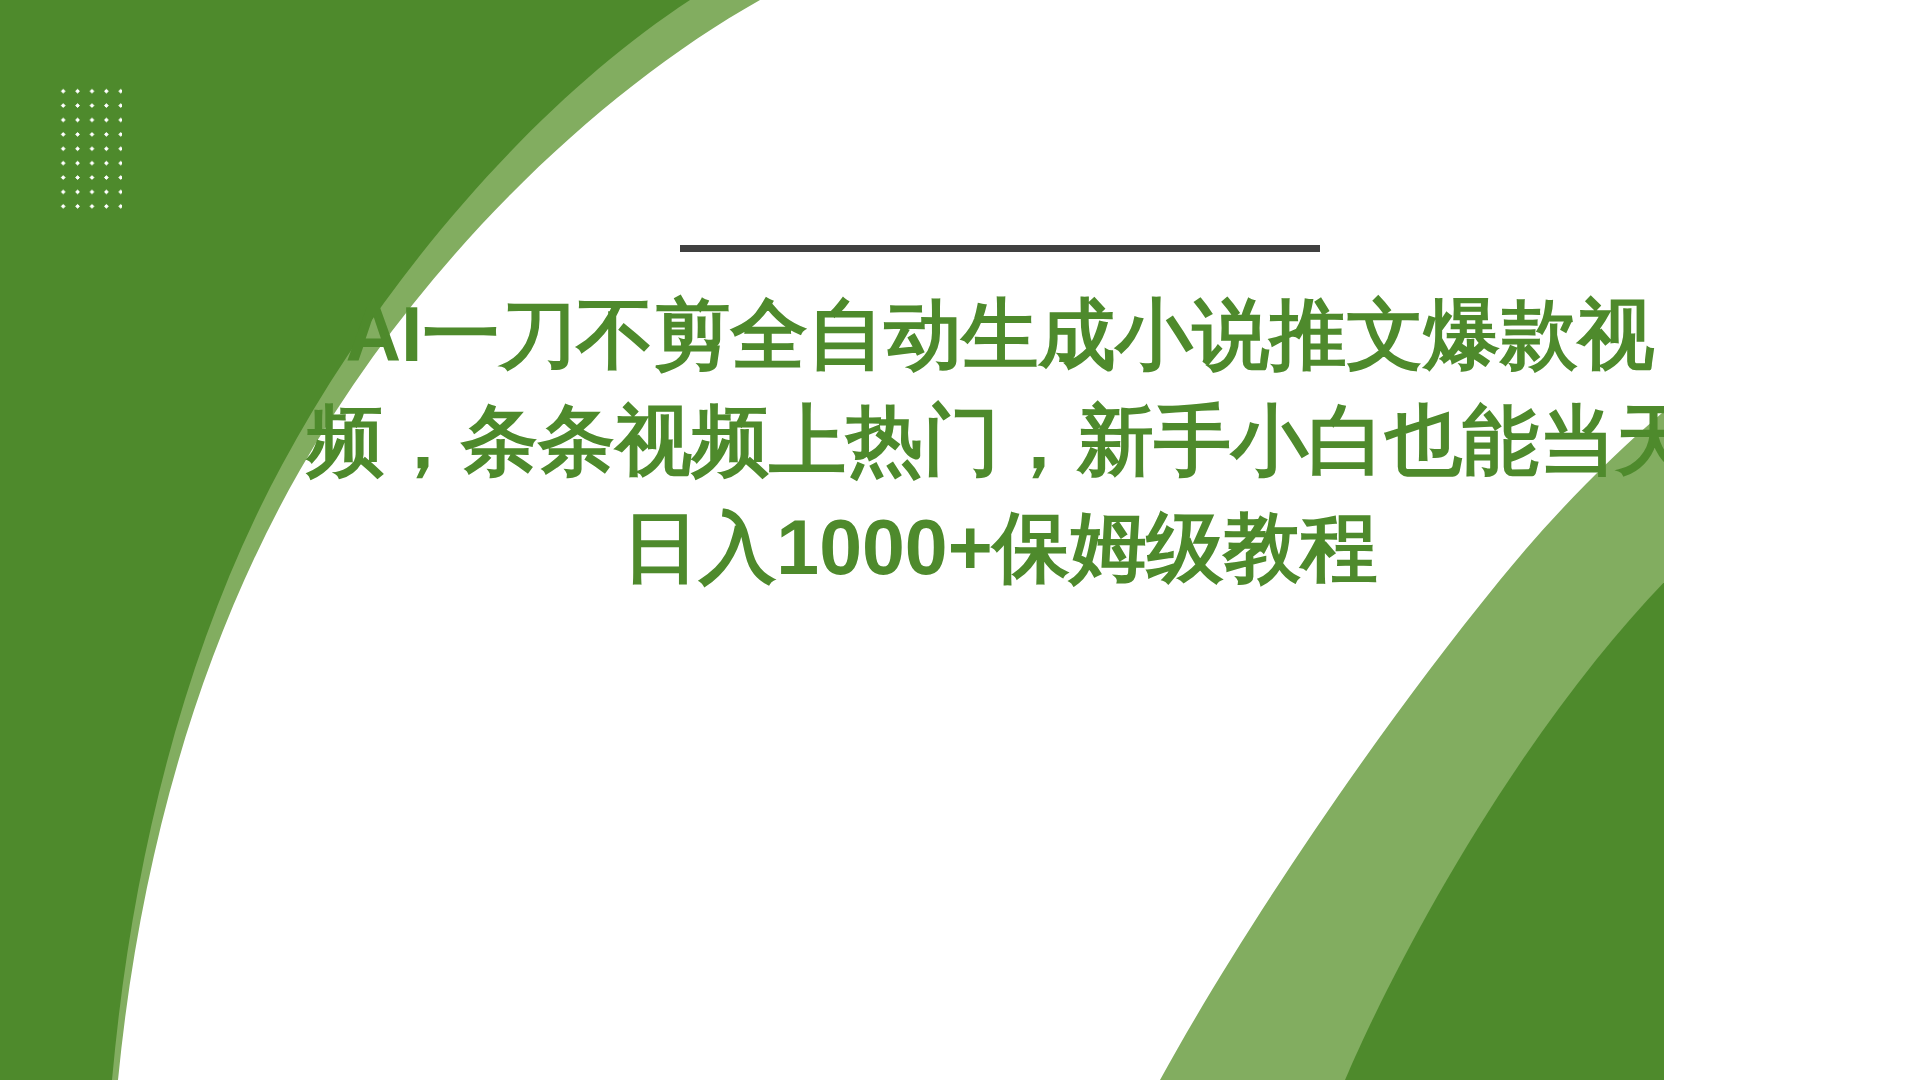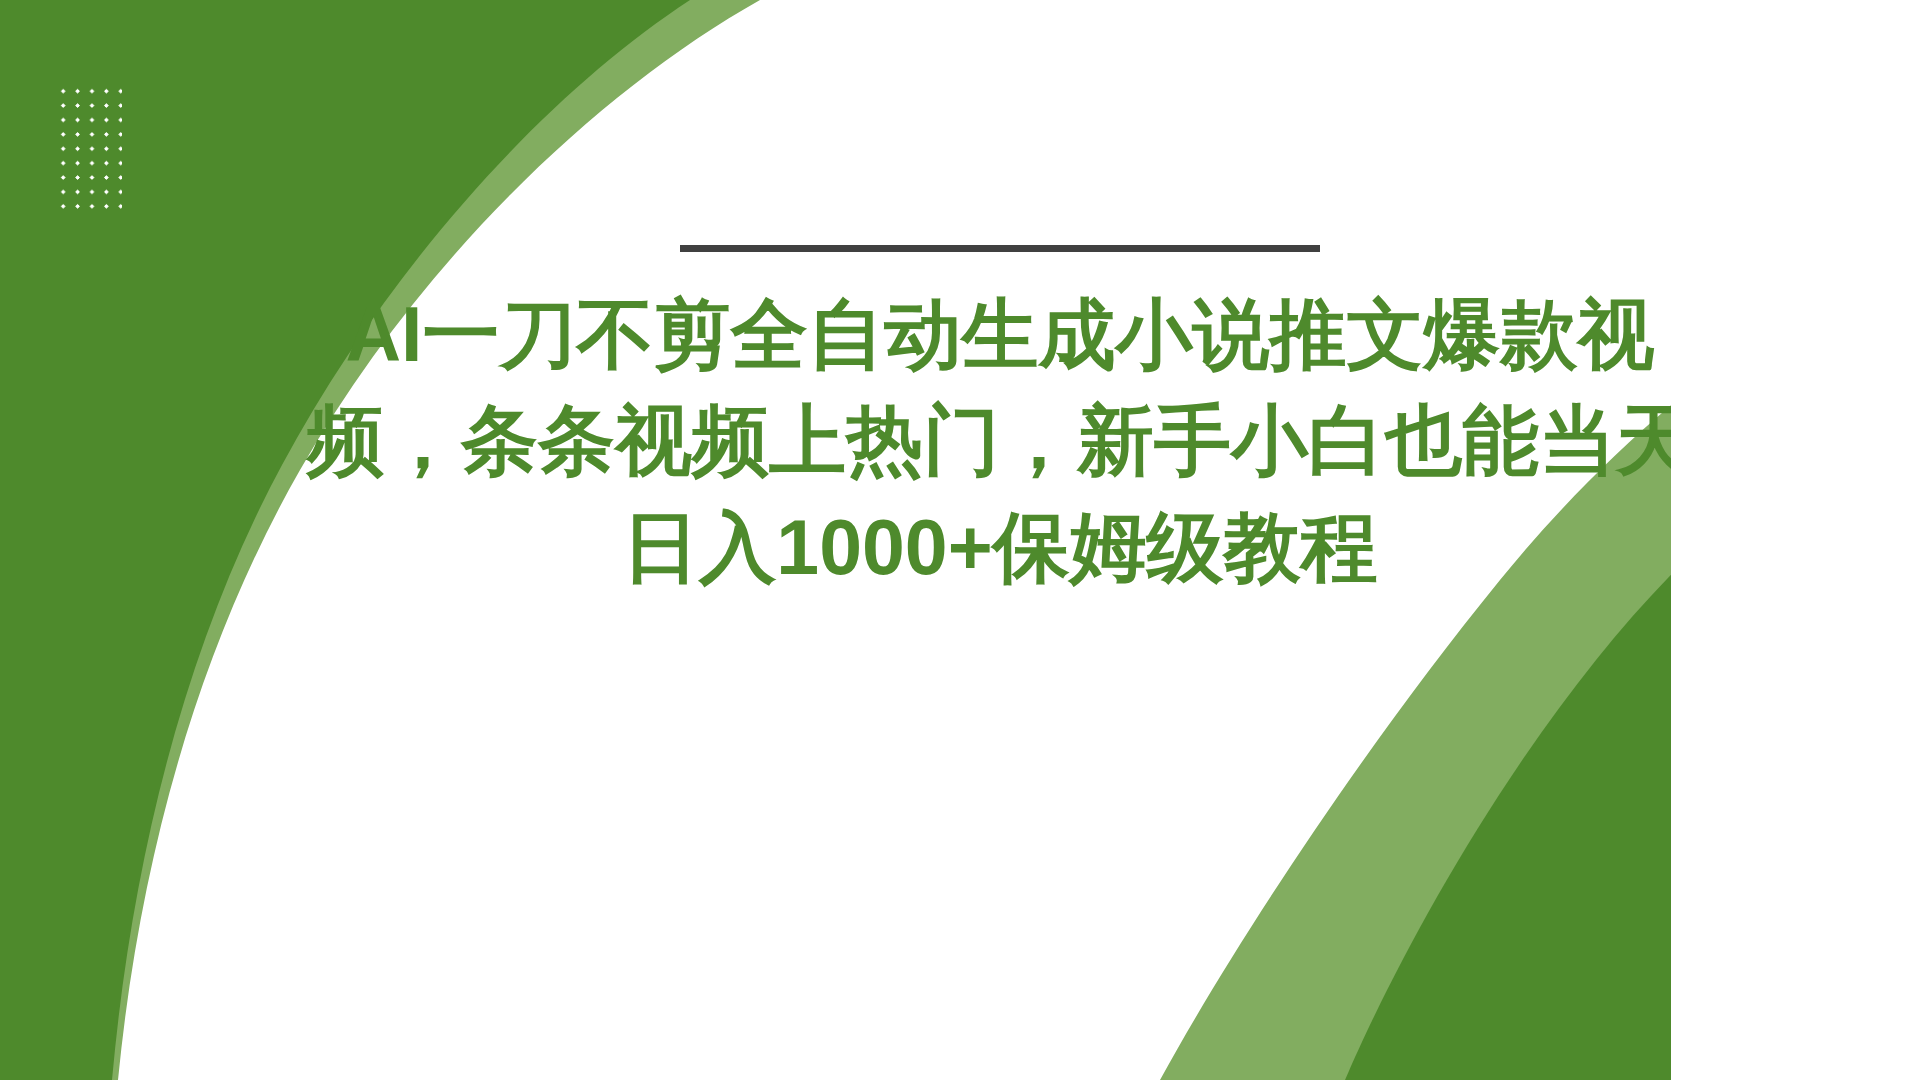--- a/index.html
+++ b/index.html
@@ -9,21 +9,20 @@
   }
   body {
     font-family: "Liberation Sans", "DejaVu Sans", sans-serif;
   }
   #stage {
     position: relative;
     width: 1664px;
     height: 1080px;
     overflow: hidden;
     background: #ffffff;
-    padding-left: 7px;
   }
   #bg-svg {
     position: absolute;
     left: 0;
     top: 0;
     width: 1920px;
     height: 1080px;
   }
   .dot-grid {
     position: absolute;

